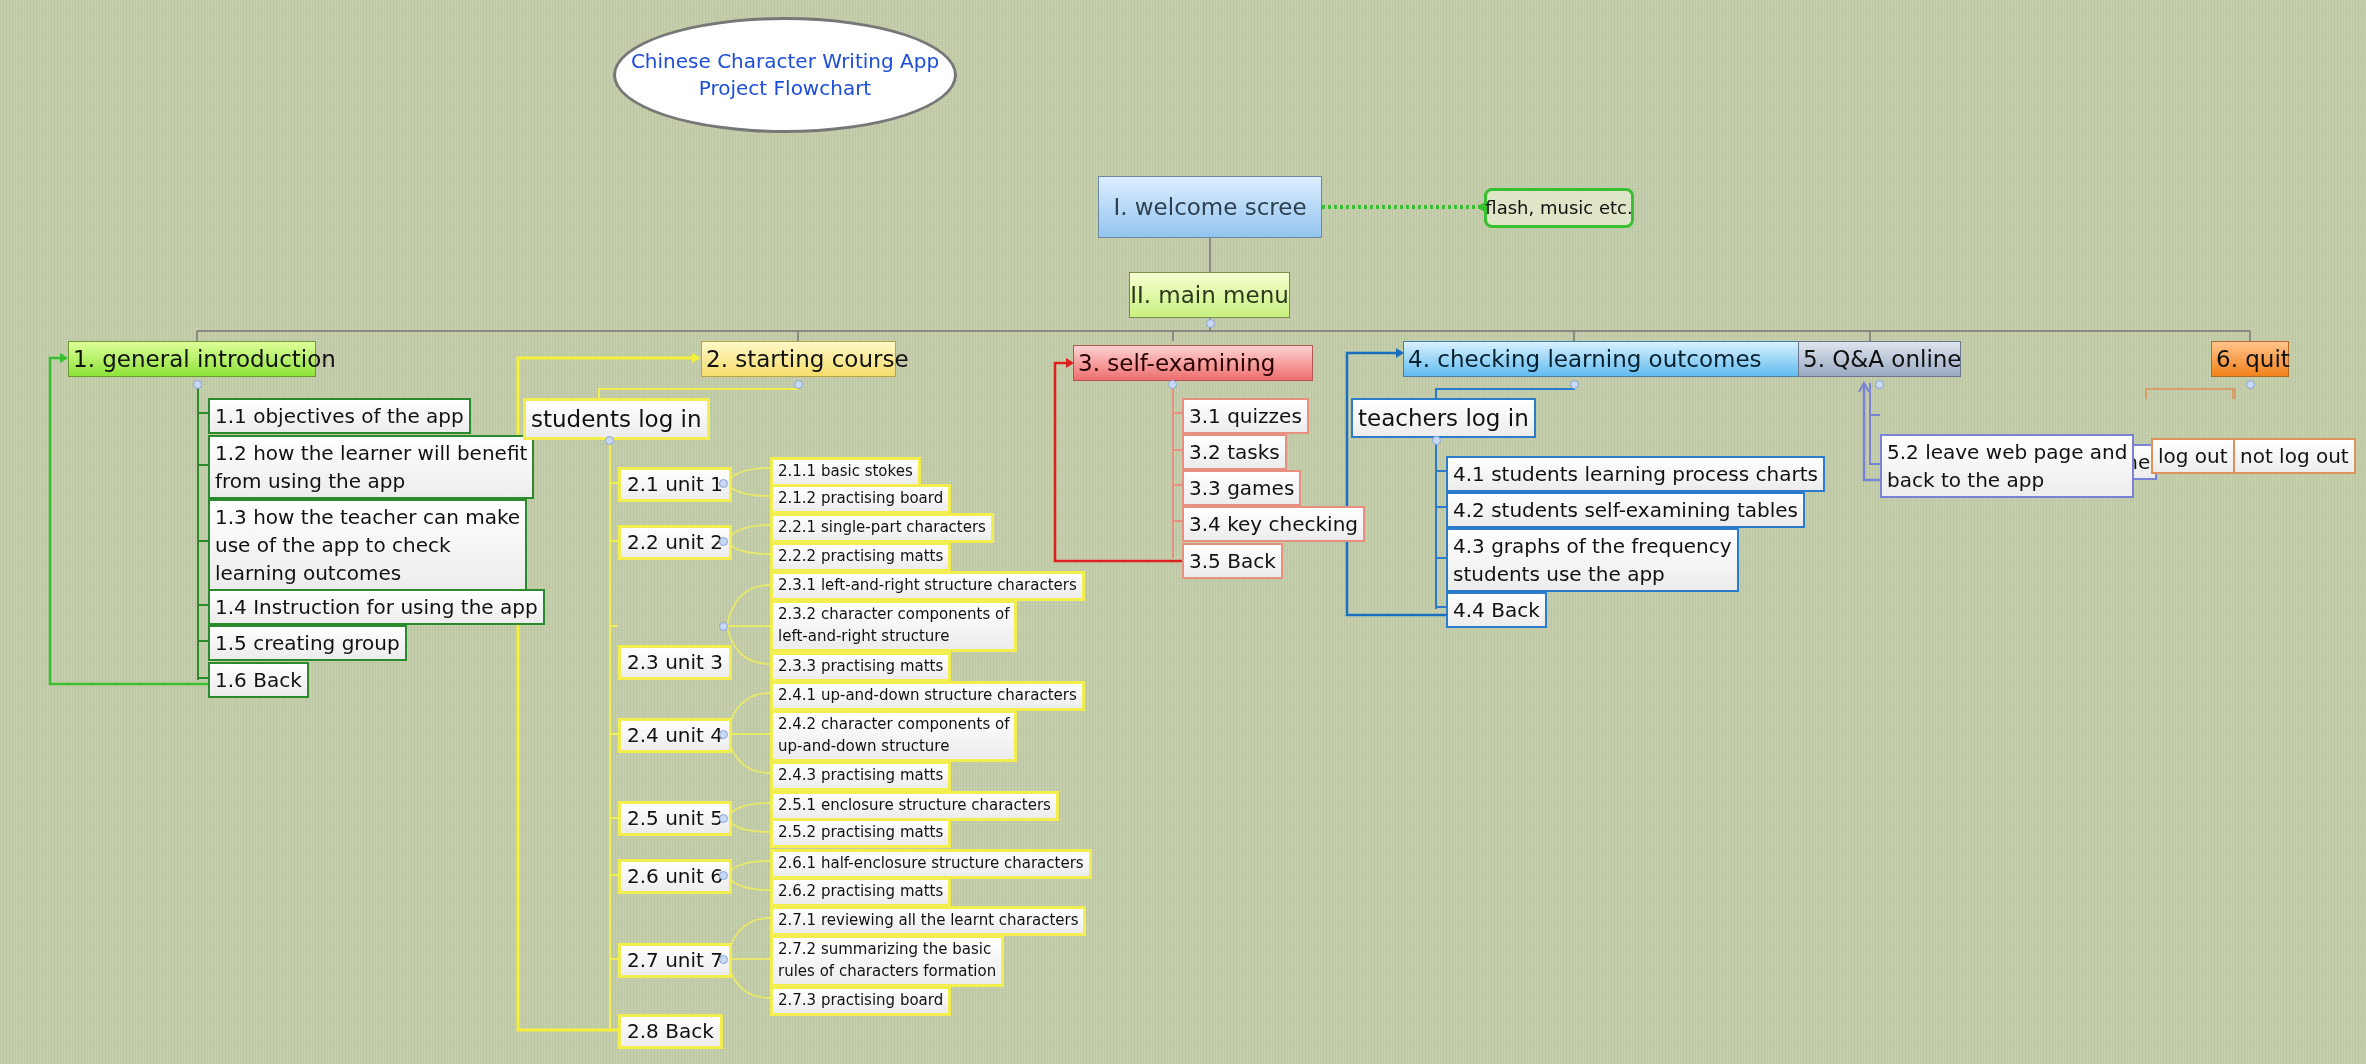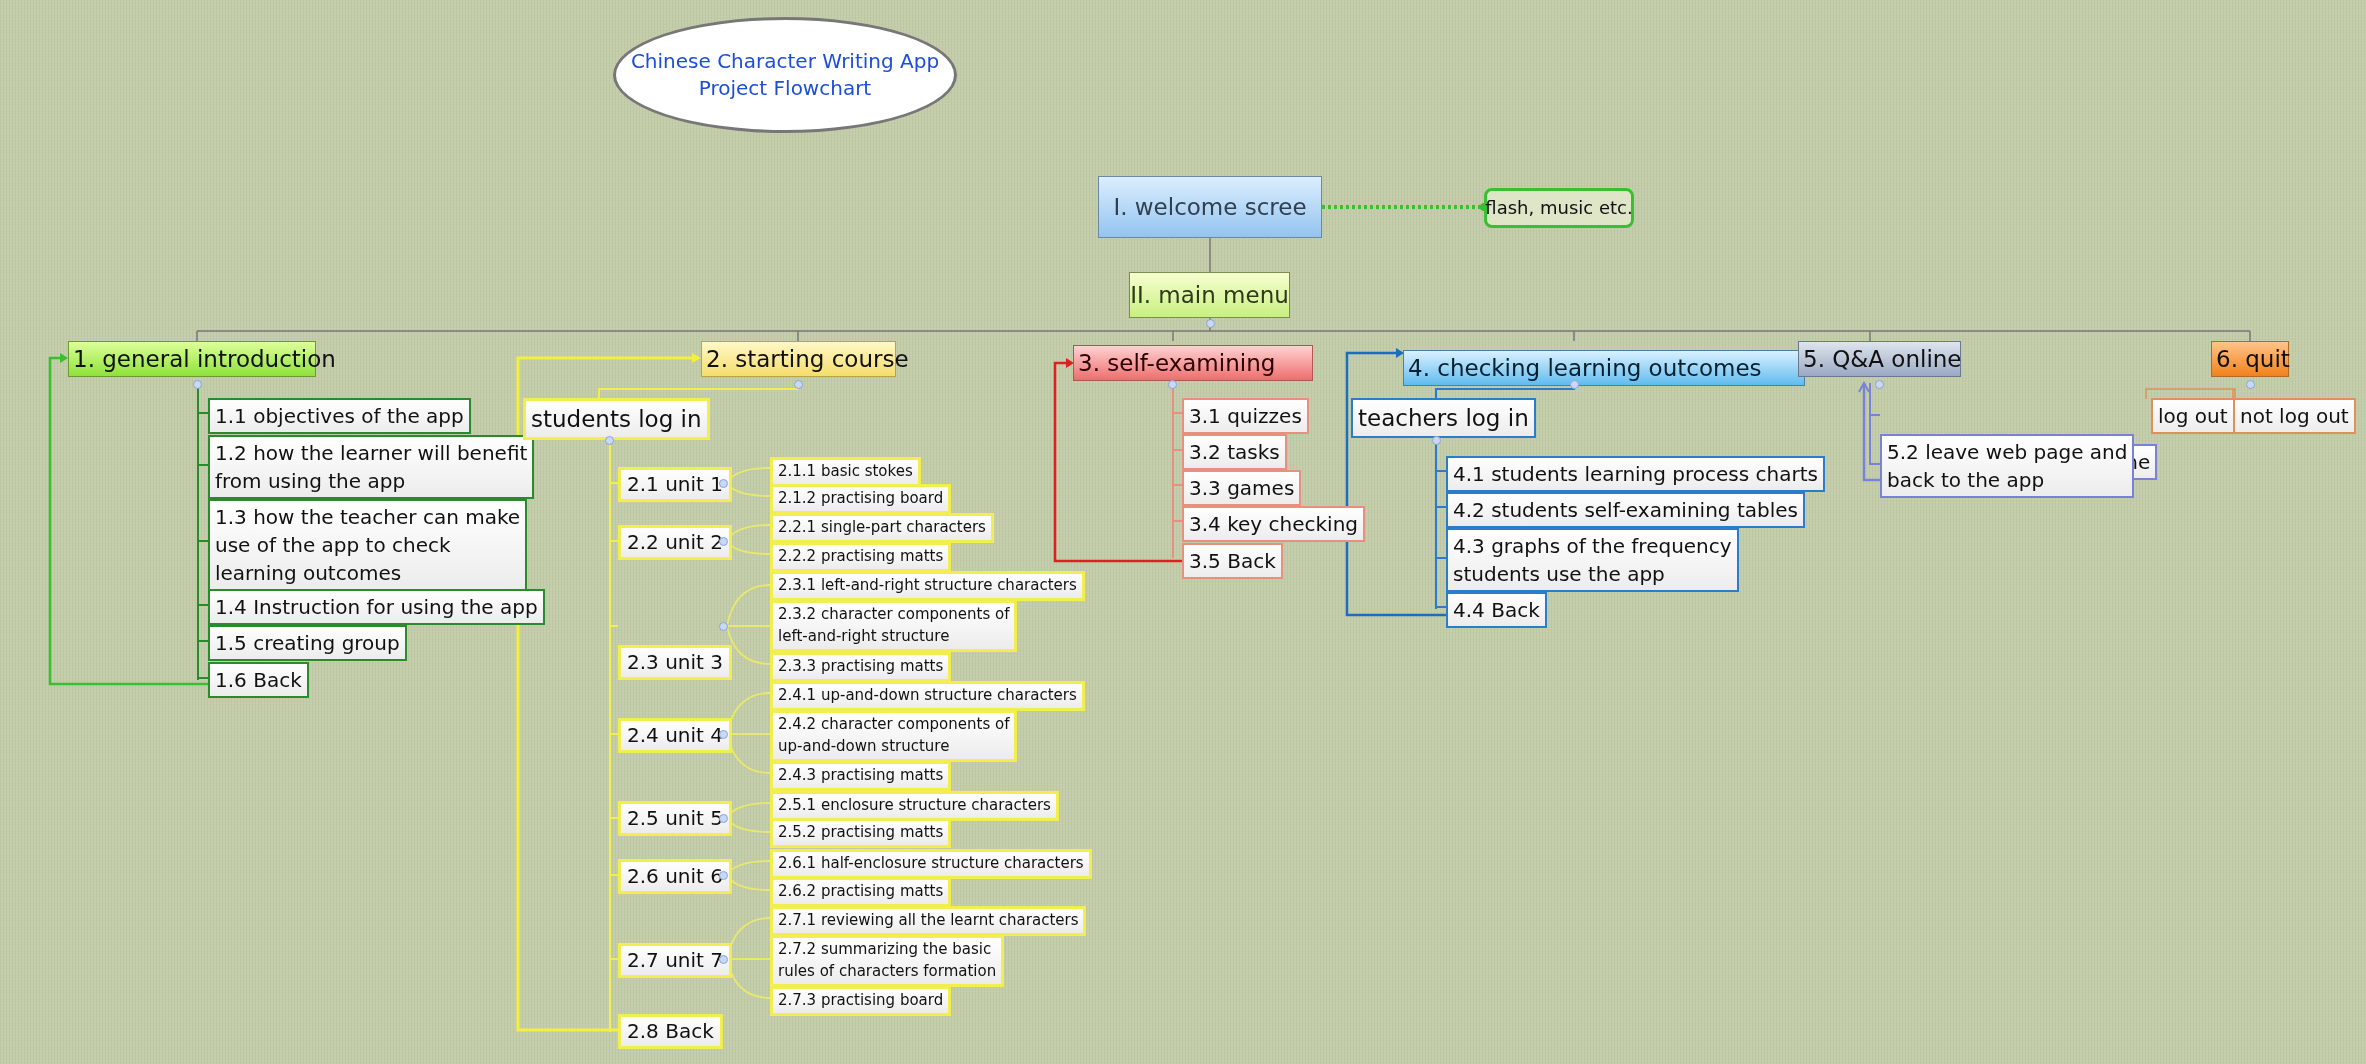--- a/index.html
+++ b/index.html
@@ -35,30 +35,30 @@
   }
   .mainmenu {
     left:1129px; top:272px; width:161px; height:46px;
     background:linear-gradient(#f7ffd0,#c8f080); border:1px solid #7a8f4a;
     font-size:23px; color:#2d3a1a; display:flex; align-items:center; justify-content:center;
   }
   .main { font-size:23px; display:flex; align-items:center; padding:0 4px; height:36px; }
   .m1 { left:68px; top:341px; width:248px; background:linear-gradient(#ddff99,#8ee23a); border:1px solid #6a9a30; }
   .m2 { left:701px; top:341px; width:195px; background:linear-gradient(#fff8c8,#f5dd6c); border:1px solid #b9a34a; }
   .m3 { left:1073px; top:345px; width:240px; background:linear-gradient(#ffd2d2,#ee6e6e); border:1px solid #b05555; color:#2a0000; }
-  .m4 { left:1403px; top:350px; width:402px; background:linear-gradient(#d9f1ff,#61bbef); border:1px solid #4a7ea8; color:#05202f; }
+  .m4 { left:1403px; top:341px; width:402px; background:linear-gradient(#d9f1ff,#61bbef); border:1px solid #4a7ea8; color:#05202f; }
   .m5 { left:1798px; top:341px; width:163px; background:linear-gradient(#dfe5ee,#9aa9c2); border:1px solid #6c7890; }
   .m6 { left:2211px; top:341px; width:78px; background:linear-gradient(#ffc48a,#f2821c); border:1px solid #b06a2a; }
   .sub { font-size:20px; padding:2px 5px; line-height:1.4; }
   .g { border:2px solid #2b8a2b; }
   .y { border:3px solid #f2ee50; }
   .r { border:2px solid #e89080; }
   .b { border:2px solid #2c7ccc; }
   .p { border:2px solid #7a82d8; }
-  .o { border:2px solid #e0905a; }
+  .o { border:2px solid #e0905a;margin-top:40px; }
   .leaf { font-size:15px; padding:1px 5px; line-height:1.45; }
   .unit { font-size:20px; padding:2px 6px; }
   .collapse {
     position:absolute; width:9px; height:9px; border-radius:50%;
     background:#c9d9f5; border:1px solid #8aa4d8; box-sizing:border-box;
   }
 </style>
 </head>
 <body>
 

